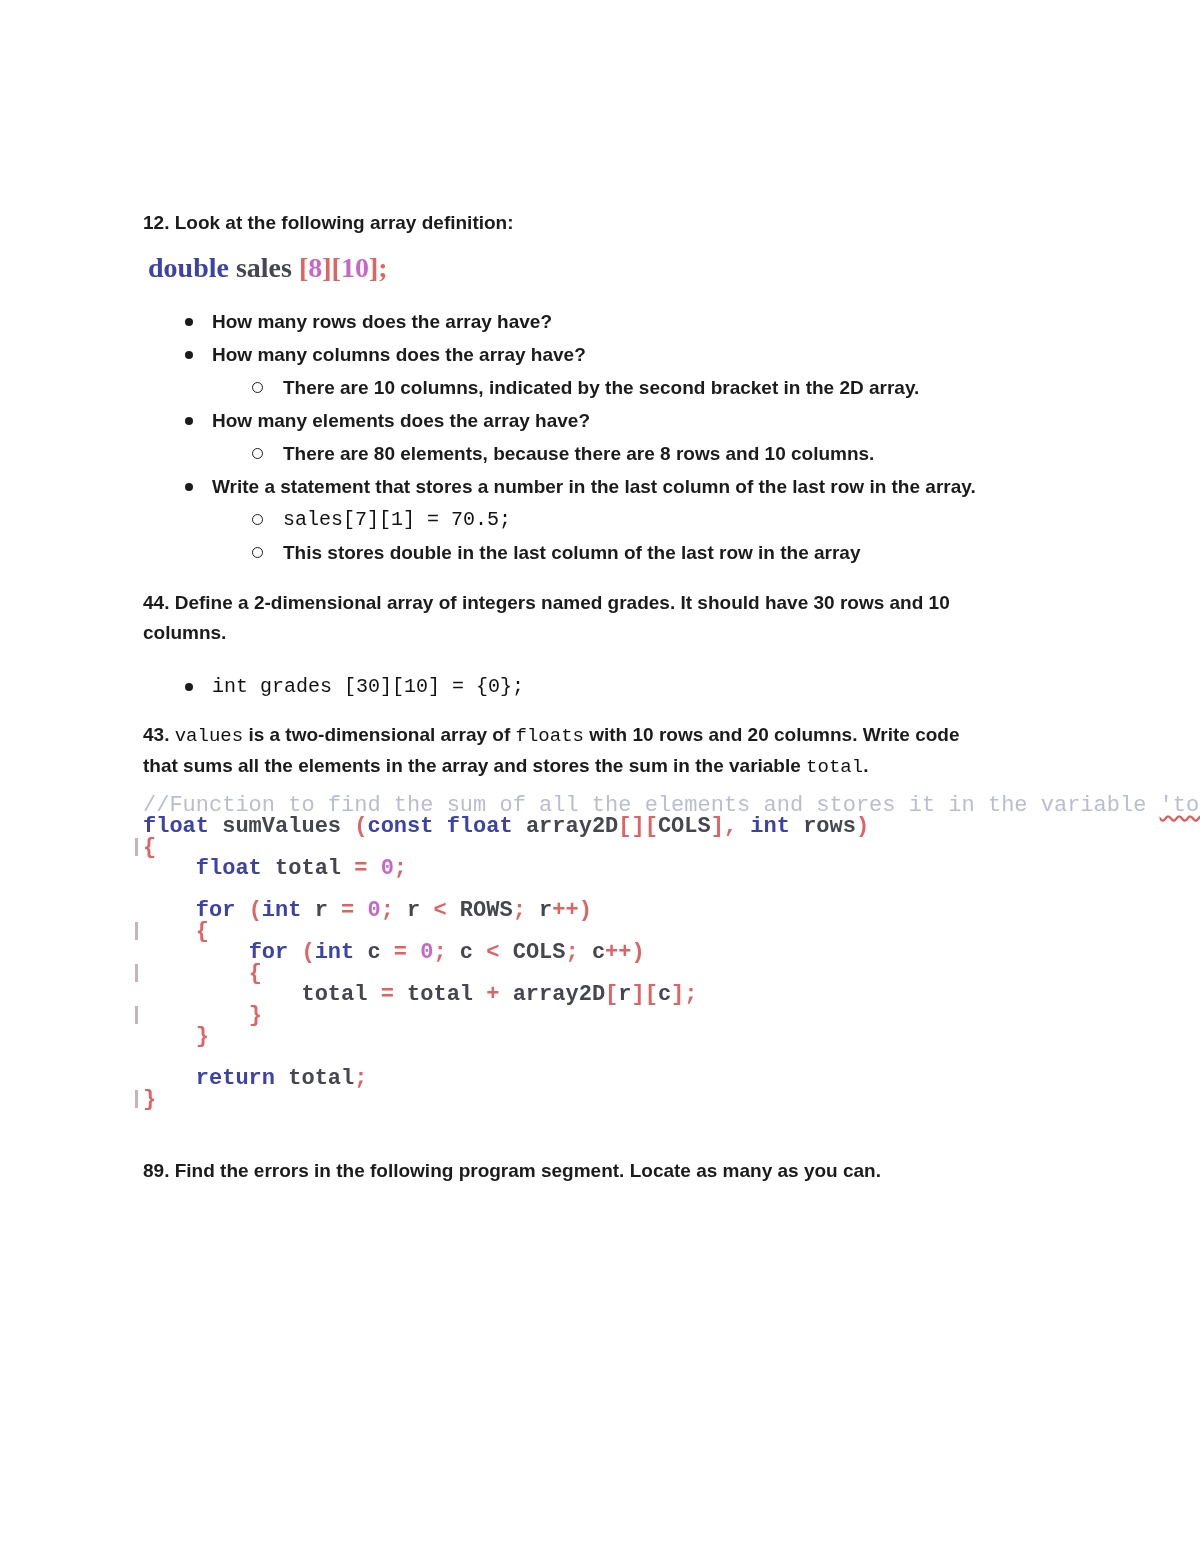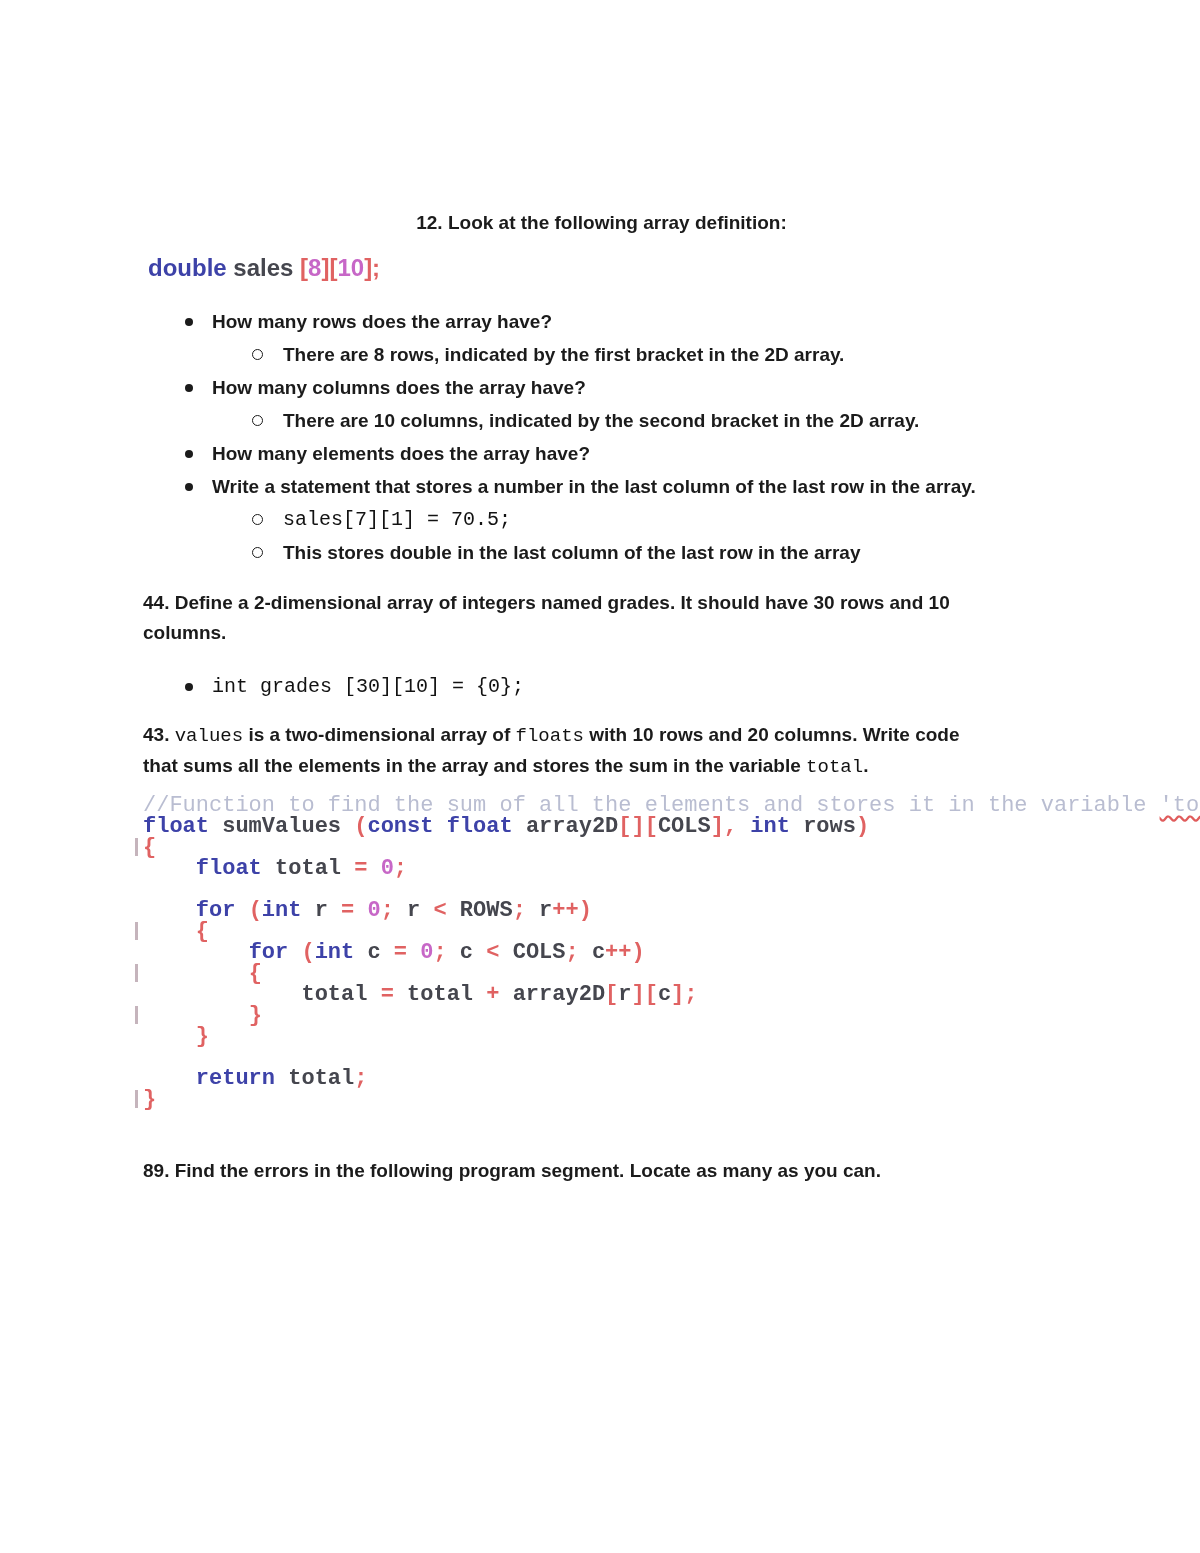--- a/index.html
+++ b/index.html
@@ -4,29 +4,29 @@
 <style>
   html,body{margin:0;padding:0;}
   body{
     width:1200px;height:1553px;background:#ffffff;
     font-family:"Liberation Sans",sans-serif;
     color:#1b1b1b;font-weight:700;
     overflow:hidden;
   }
   .page{padding:140px 140px 0 143px;}
   .hdr p{margin:0 0 21px 0;font-size:19px;line-height:26px;}
-  .q-title{margin:70px 0 0 0;font-size:19px;line-height:26px;text-align:center;}
+  .q-title{margin:70px 0 0 0;font-size:19px;line-height:26px;}
   .para{margin:0;font-size:19px;line-height:30px;}
   #q44-text{margin-top:22px;}
   #q48-text{margin-top:20px;}
   #q89-text{margin-top:46px;}
   
   .decl{
-    font-family:Liberation Sans, sans-serif;
-    font-weight:700;font-size:24px;line-height:30px;
+    font-family:Liberation Serif, serif;
+    font-weight:700;font-size:28px;line-height:30px;
     margin:17px 0 0 5px;white-space:pre;
   }
   
   .blist{margin-top:26px;text-align:center;}
   #q44-answer{}
   .li{display:flex;margin-bottom:7px;}
   .li-text{font-size:19px;line-height:26px;}
   .l1{padding-left:42px;}
   .l2{padding-left:109px;}
   .marker{flex:0 0 auto;}
@@ -68,35 +68,35 @@
 
   <p class="q-title" id="q12-title">12. Look at the following array definition:</p>
 
   <div class="decl"><span class="kw">double</span><span class="id"> sales </span><span class="pu">[</span><span class="nu">8</span><span class="pu">]</span><span class="pu">[</span><span class="nu">10</span><span class="pu">];</span></div>
 
   <div class="blist" id="q12-list">
       <div class="li l1">
         <span class="marker m1"></span>
         <span class="li-text">How many rows does the array have?</span>
       </div>
-      <div class="li l2">
-        <span class="marker m2"></span>
-        <span class="li-text">There are 8 rows, indicated by the first bracket in the 2D array.</span>
-      </div>
       <div class="li l1">
         <span class="marker m1"></span>
         <span class="li-text">How many columns does the array have?</span>
       </div>
       <div class="li l2">
         <span class="marker m2"></span>
         <span class="li-text">There are 10 columns, indicated by the second bracket in the 2D array.</span>
       </div>
       <div class="li l1">
         <span class="marker m1"></span>
         <span class="li-text">How many elements does the array have?</span>
+      </div>
+      <div class="li l2">
+        <span class="marker m2"></span>
+        <span class="li-text">There are 80 elements, because there are 8 rows and 10 columns.</span>
       </div>
       <div class="li l1">
         <span class="marker m1"></span>
         <span class="li-text">Write a statement that stores a number in the last column of the last row in the array.</span>
       </div>
       <div class="li l2 mono-item">
         <span class="marker m2"></span>
         <span class="li-text">sales[7][1] = 70.5;</span>
       </div>
       <div class="li l2">

